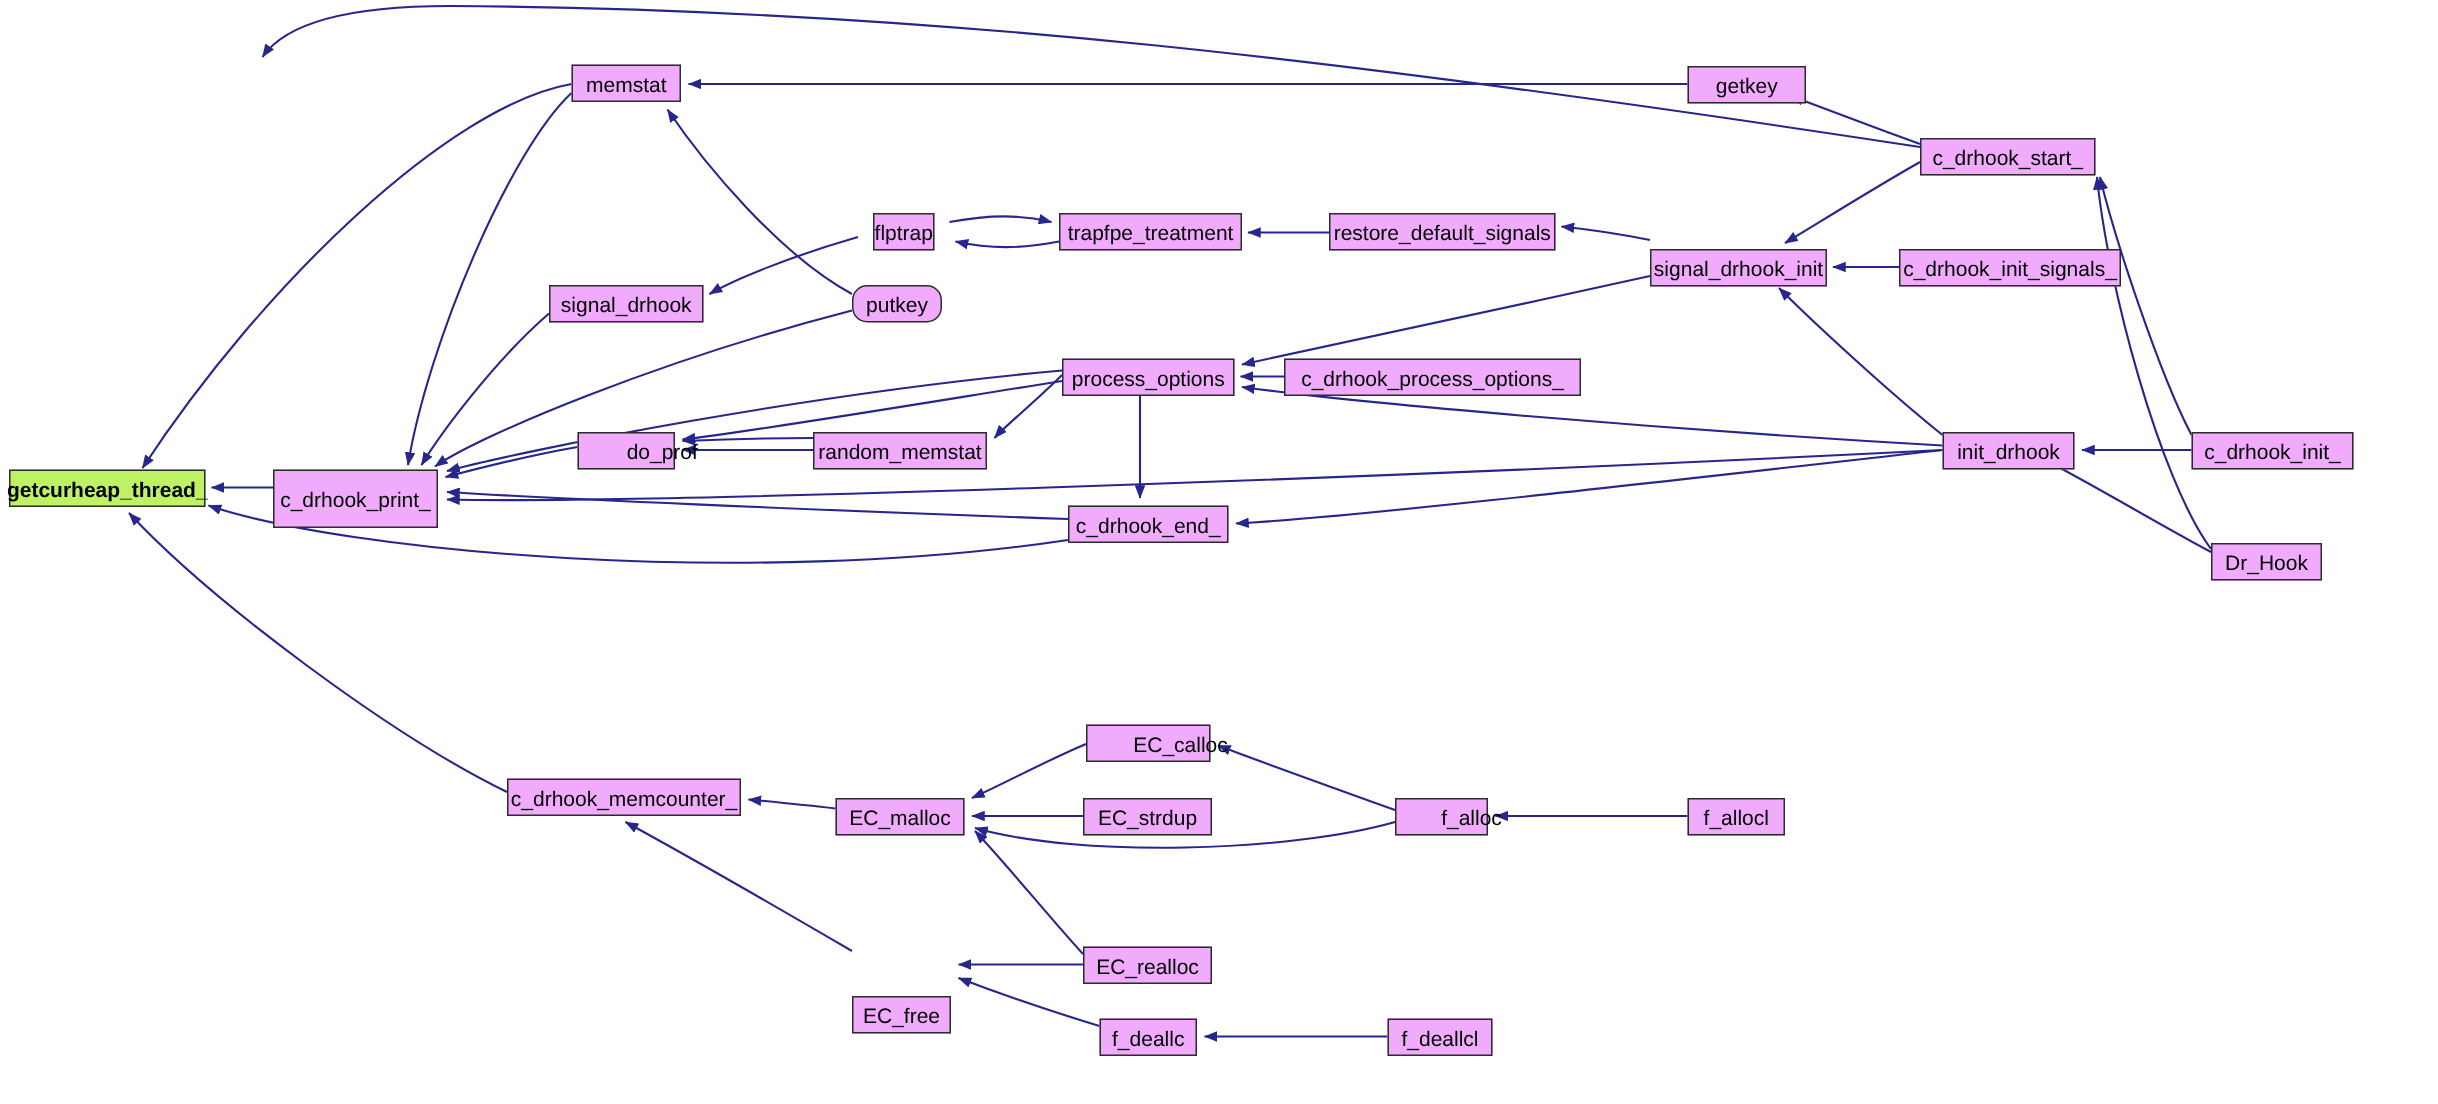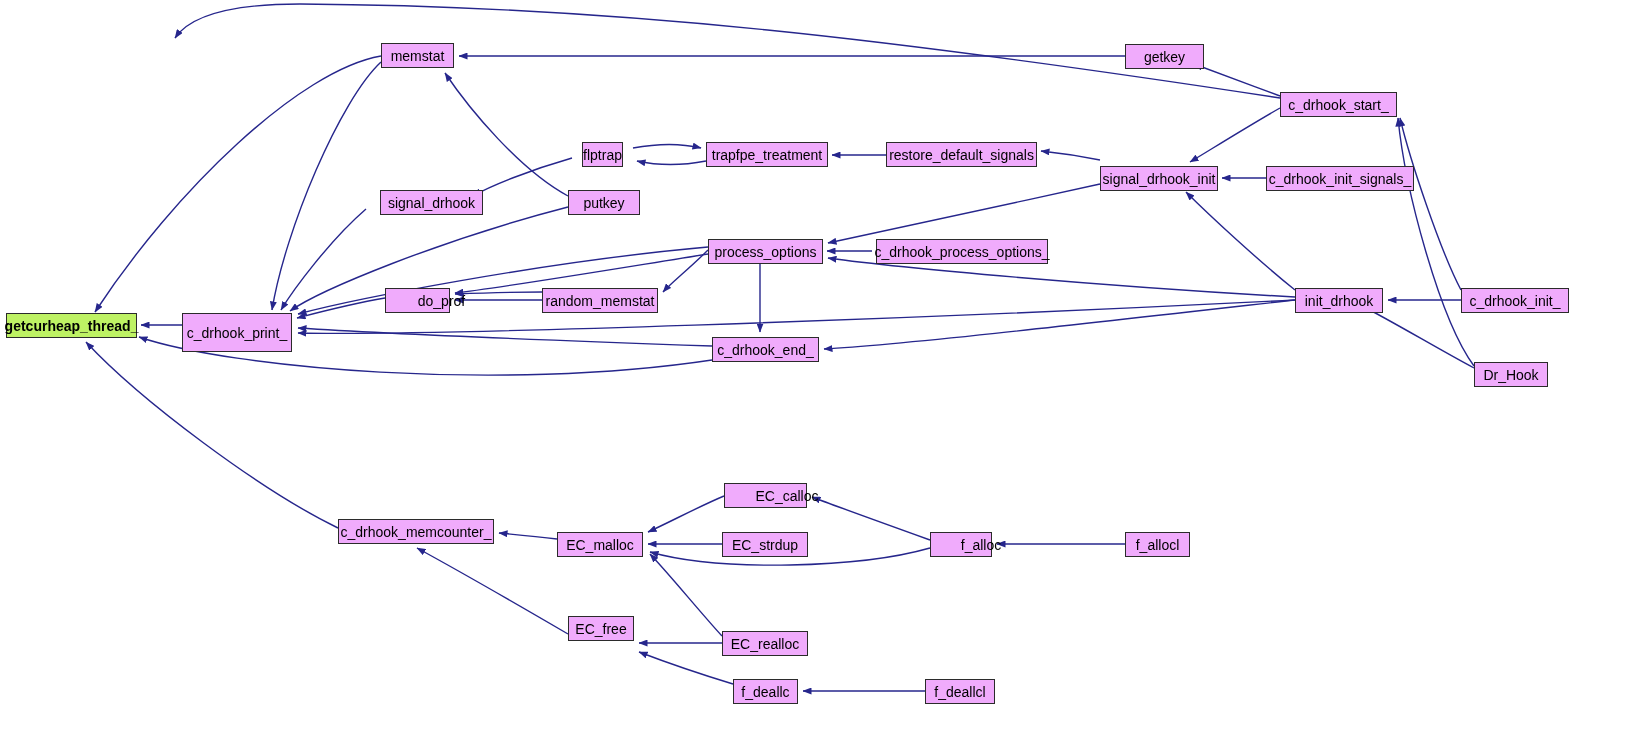--- a/index.html
+++ b/index.html
@@ -115,24 +115,24 @@
   <div id="nodes-group">
       <div class="gnode root" style="left: 6px; top: 313px; width: 131px; height: 25px;">
         <span class="lbl">getcurheap_thread_</span>
       </div>
       <div class="gnode" style="left: 182px; top: 313px; width: 110px; height: 39px;">
         <span class="lbl">c_drhook_print_</span>
       </div>
       <div class="gnode" style="left: 381px; top: 43px; width: 73px; height: 25px;">
         <span class="lbl">memstat</span>
       </div>
-      <div class="gnode" style="left: 366px; top: 190px; width: 103px; height: 25px; margin-left: 14px;">
+      <div class="gnode" style="left: 366px; top: 190px; width: 103px; height: 25px;">
         <span class="lbl">signal_drhook</span>
       </div>
-      <div class="gnode" style="left: 568px; top: 190px; width: 72px; height: 25px;">
+      <div class="gnode" style="left: 568px; top: 190px; width: 60px; height: 25px; border-radius: 10px;">
         <span class="lbl">putkey</span>
       </div>
       <div class="gnode" style="left: 572px; top: 142px; width: 41px; height: 25px; margin-left: 10px;">
         <span class="lbl">flptrap</span>
       </div>
       <div class="gnode" style="left: 706px; top: 142px; width: 122px; height: 25px;">
         <span class="lbl">trapfpe_treatment</span>
       </div>
       <div class="gnode" style="left: 886px; top: 142px; width: 151px; height: 25px;">
         <span class="lbl">restore_default_signals</span>
@@ -145,21 +145,21 @@
       </div>
       <div class="gnode" style="left: 1125px; top: 44px; width: 79px; height: 25px;">
         <span class="lbl">getkey</span>
       </div>
       <div class="gnode" style="left: 1280px; top: 92px; width: 117px; height: 25px; text-align: center;">
         <span class="lbl">c_drhook_start_</span>
       </div>
       <div class="gnode" style="left: 708px; top: 239px; width: 115px; height: 25px;">
         <span class="lbl">process_options</span>
       </div>
-      <div class="gnode" style="left: 876px; top: 239px; width: 172px; height: 25px;">
+      <div class="gnode" style="left: 856px; top: 239px; width: 198px; height: 25px;">
         <span class="lbl">c_drhook_process_options_</span>
       </div>
       <div class="gnode" style="left: 385px; top: 288px; width: 65px; height: 25px; padding-left: 48px;">
         <span class="lbl">do_prof</span>
       </div>
       <div class="gnode" style="left: 542px; top: 288px; width: 116px; height: 25px;">
         <span class="lbl">random_memstat</span>
       </div>
       <div class="gnode" style="left: 712px; top: 337px; width: 107px; height: 25px;">
         <span class="lbl">c_drhook_end_</span>
@@ -187,21 +187,21 @@
       </div>
       <div class="gnode" style="left: 722px; top: 631px; width: 86px; height: 25px;">
         <span class="lbl">EC_realloc</span>
       </div>
       <div class="gnode" style="left: 930px; top: 532px; width: 62px; height: 25px; padding-left: 40px;">
         <span class="lbl">f_alloc</span>
       </div>
       <div class="gnode" style="left: 1125px; top: 532px; width: 65px; height: 25px;">
         <span class="lbl">f_allocl</span>
       </div>
-      <div class="gnode" style="left: 568px; top: 616px; width: 66px; height: 25px;">
+      <div class="gnode" style="left: 568px; top: 664px; width: 66px; height: 25px;">
         <span class="lbl">EC_free</span>
       </div>
       <div class="gnode" style="left: 733px; top: 679px; width: 65px; height: 25px;">
         <span class="lbl">f_deallc</span>
       </div>
       <div class="gnode" style="left: 925px; top: 679px; width: 70px; height: 25px;">
         <span class="lbl">f_deallcl</span>
       </div>
     </div>
 </div>

